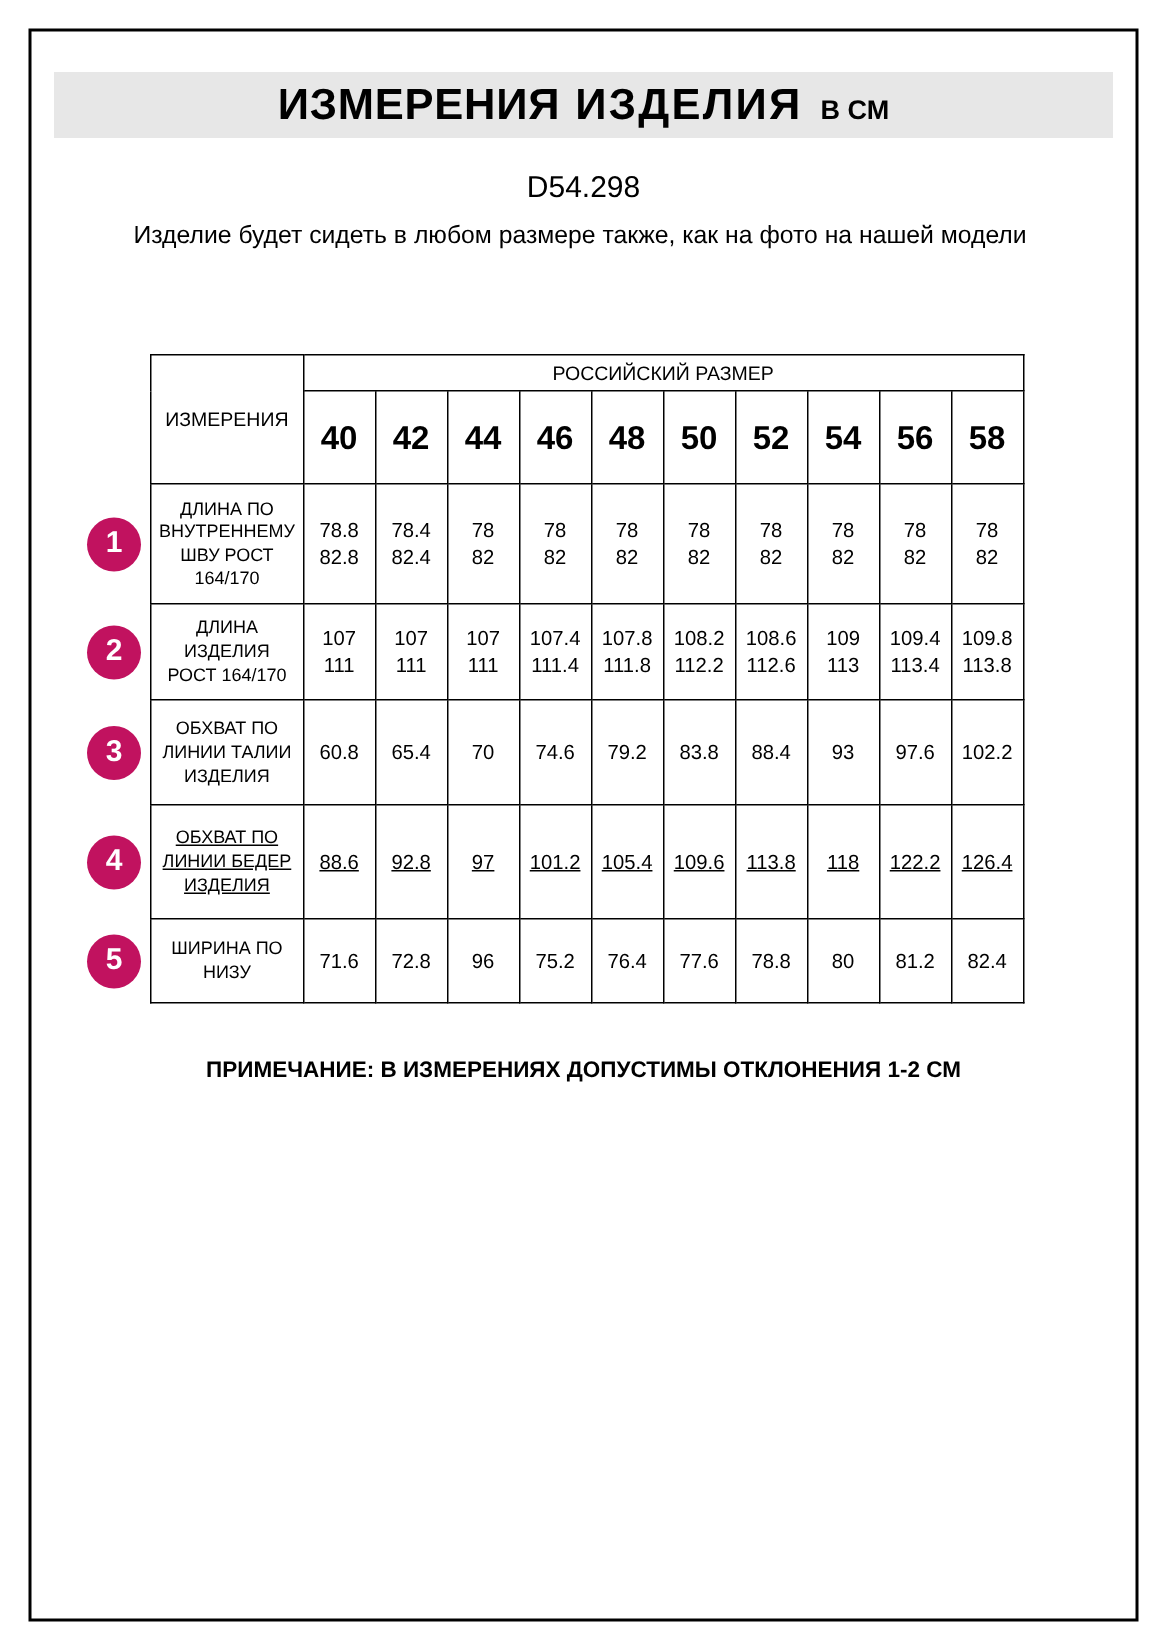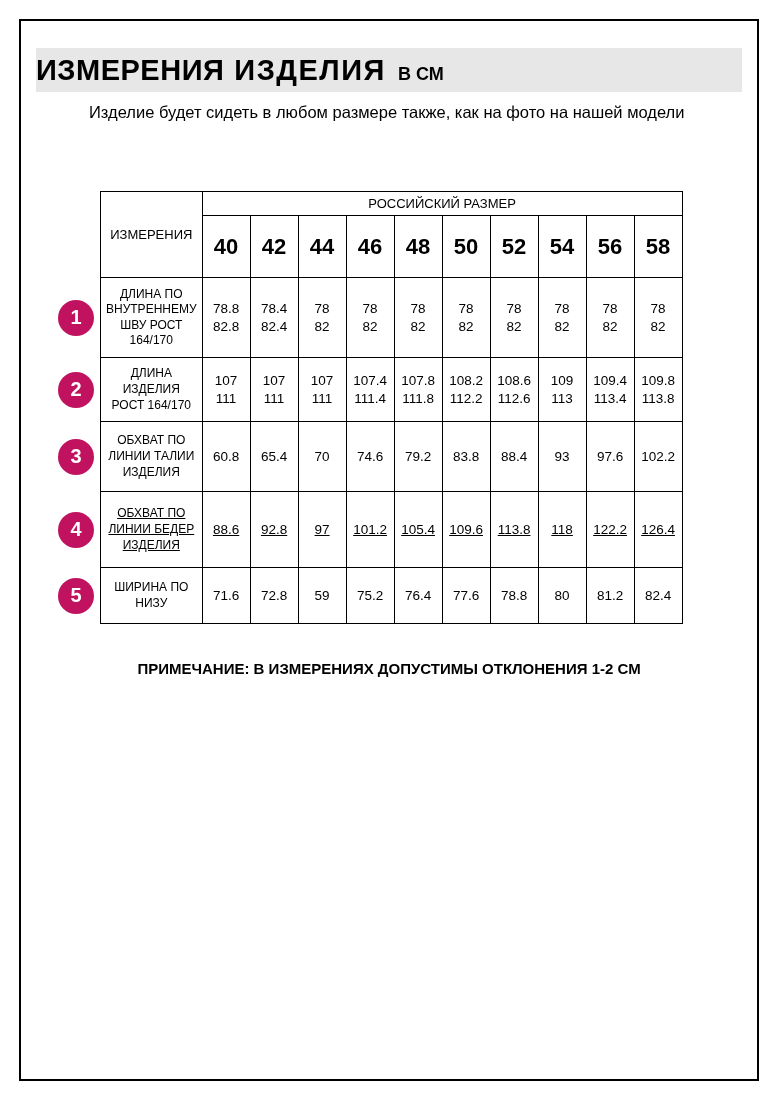--- a/index.html
+++ b/index.html
@@ -19,20 +19,21 @@
   }
   .content {
     position: absolute;
     left: 21px; top: 21px; right: 21px;
   }
   .title-bar {
     margin: 27px 15px 0 15px;
     height: 44px;
     line-height: 44px;
     background: var(--titlebar, #e7e7e7);
+    text-align: center;
     white-space: nowrap;
   }
   .t1 { font-size: 29px; font-weight: 700; letter-spacing: 0.5px; }
   .t2 { font-size: 29px; font-weight: 700; letter-spacing: 1.5px; margin-left: 10px; }
   .t3 { font-size: 18px; font-weight: 700; margin-left: 12px; }
   .article {
     margin-top: 22px;
     text-align: center;
     font-size: 20px;
   }
@@ -92,20 +93,21 @@
 </style>
 </head>
 <body>
 
 <div class="frame"></div>
 
 <div class="content">
 
   <div class="title-bar"><span class="t1">ИЗМЕРЕНИЯ</span><span class="t2">ИЗДЕЛИЯ</span><span class="t3">В СМ</span></div>
 
+  <div class="article">D54.298</div>
 
   <div class="description">Изделие будет сидеть в любом размере также, как на фото на нашей модели</div>
 
   <div id="table-section">
     <table>
       <thead>
         <tr>
           <th class="corner-cell" rowspan="2">ИЗМЕРЕНИЯ</th>
           <th class="group-cell" colspan="10">РОССИЙСКИЙ РАЗМЕР</th>
         </tr>
@@ -172,21 +174,21 @@
             <td class="value-cell">109.6</td>
             <td class="value-cell">113.8</td>
             <td class="value-cell">118</td>
             <td class="value-cell">122.2</td>
             <td class="value-cell">126.4</td>
           </tr>
           <tr>
             <th class="label-cell">ШИРИНА ПО НИЗУ</th>
             <td class="value-cell">71.6</td>
             <td class="value-cell">72.8</td>
-            <td class="value-cell">59</td>
+            <td class="value-cell">96</td>
             <td class="value-cell">75.2</td>
             <td class="value-cell">76.4</td>
             <td class="value-cell">77.6</td>
             <td class="value-cell">78.8</td>
             <td class="value-cell">80</td>
             <td class="value-cell">81.2</td>
             <td class="value-cell">82.4</td>
           </tr>
         </tbody>
     </table>

